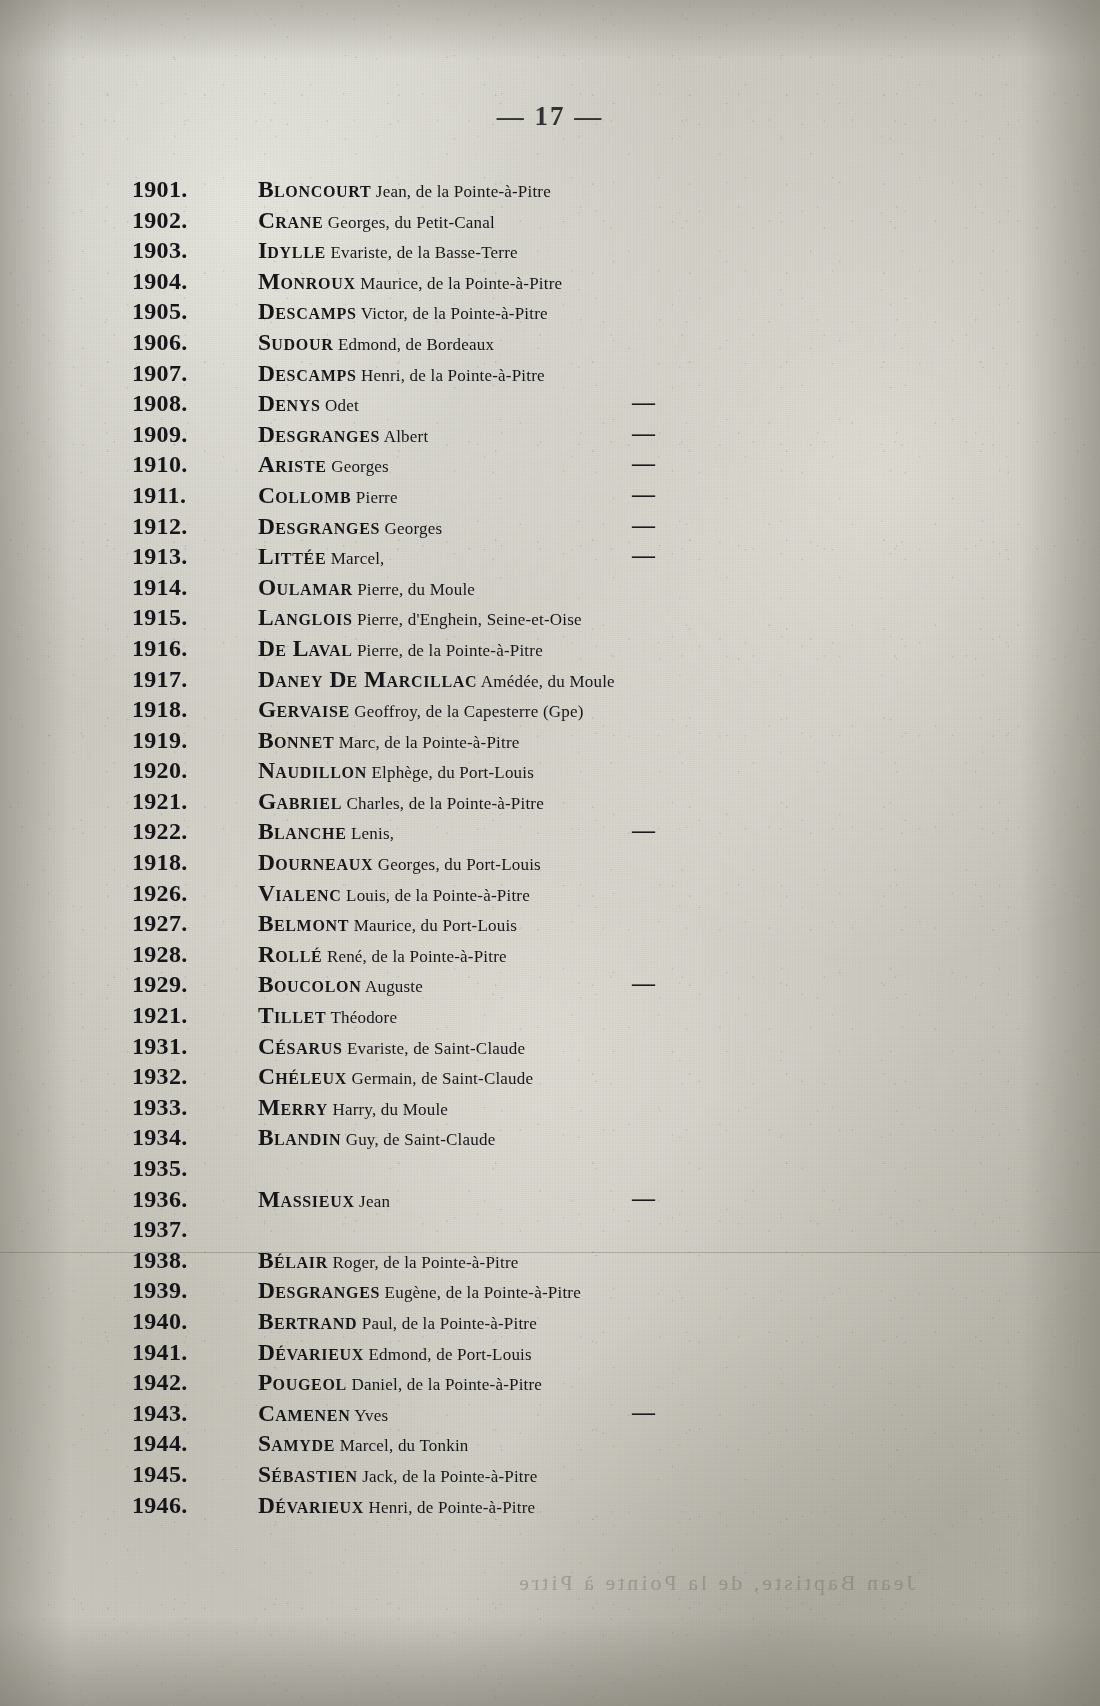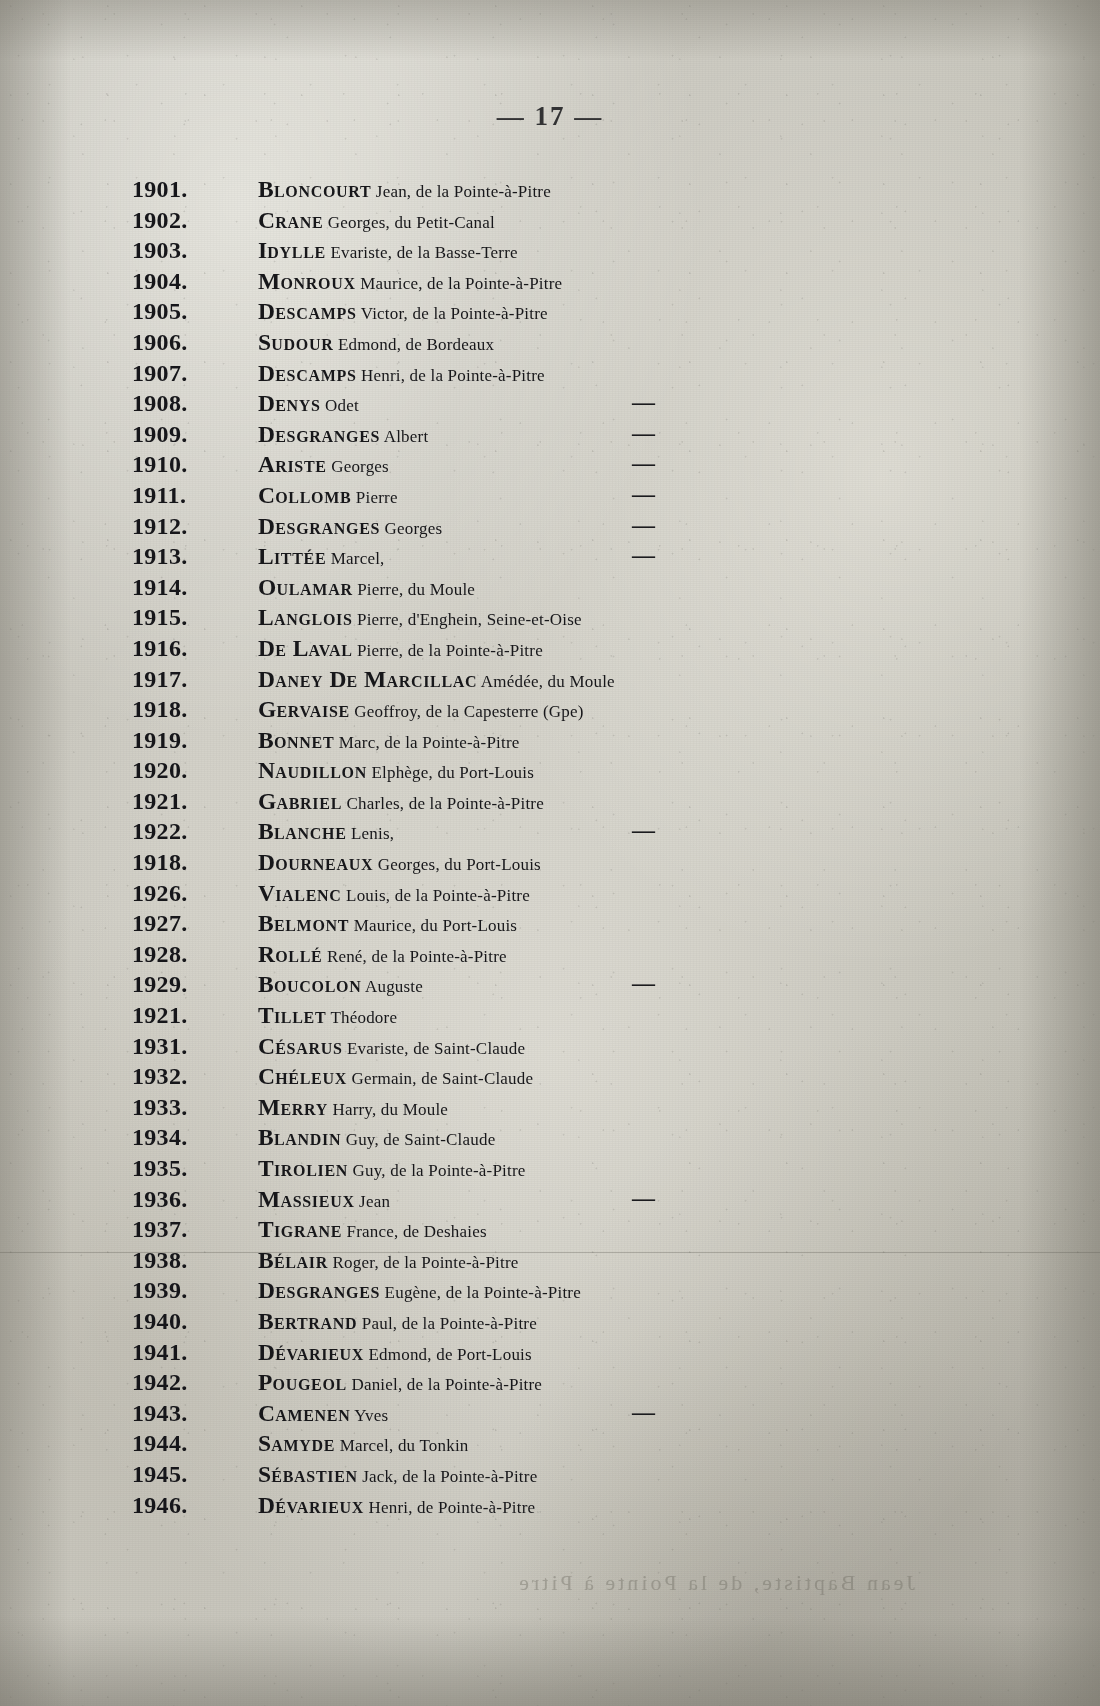--- a/index.html
+++ b/index.html
@@ -325,30 +325,28 @@
         <div class="entry">
           <span class="e-year">1933.</span>
           <span class="e-text"><span><span class="sc-first">M</span><span class="sc-rest">ERRY</span></span><span class="given"> Harry,  du Moule</span></span>
         </div>
         <div class="entry">
           <span class="e-year">1934.</span>
           <span class="e-text"><span><span class="sc-first">B</span><span class="sc-rest">LANDIN</span></span><span class="given"> Guy, de Saint-Claude</span></span>
         </div>
         <div class="entry">
           <span class="e-year">1935.</span>
-          <span class="e-text"><span><span class="sc-first">T</span><span class="sc-rest">IROLIEN</span></span><span class="given"> Guy, de la Pointe-à-Pitre</span></span>
         </div>
         <div class="entry">
           <span class="e-year">1936.</span>
           <span class="e-text"><span><span class="sc-first">M</span><span class="sc-rest">ASSIEUX</span></span><span class="given"> Jean</span></span>
           <span class="e-dash">—</span>
         </div>
         <div class="entry">
           <span class="e-year">1937.</span>
-          <span class="e-text"><span><span class="sc-first">T</span><span class="sc-rest">IGRANE</span></span><span class="given"> France, de Deshaies</span></span>
         </div>
         <div class="entry">
           <span class="e-year">1938.</span>
           <span class="e-text"><span><span class="sc-first">B</span><span class="sc-rest">ÉLAIR</span></span><span class="given"> Roger, de la Pointe-à-Pitre</span></span>
         </div>
         <div class="entry">
           <span class="e-year">1939.</span>
           <span class="e-text"><span><span class="sc-first">D</span><span class="sc-rest">ESGRANGES</span></span><span class="given"> Eugène, de la  Pointe-à-Pitre</span></span>
         </div>
         <div class="entry">

